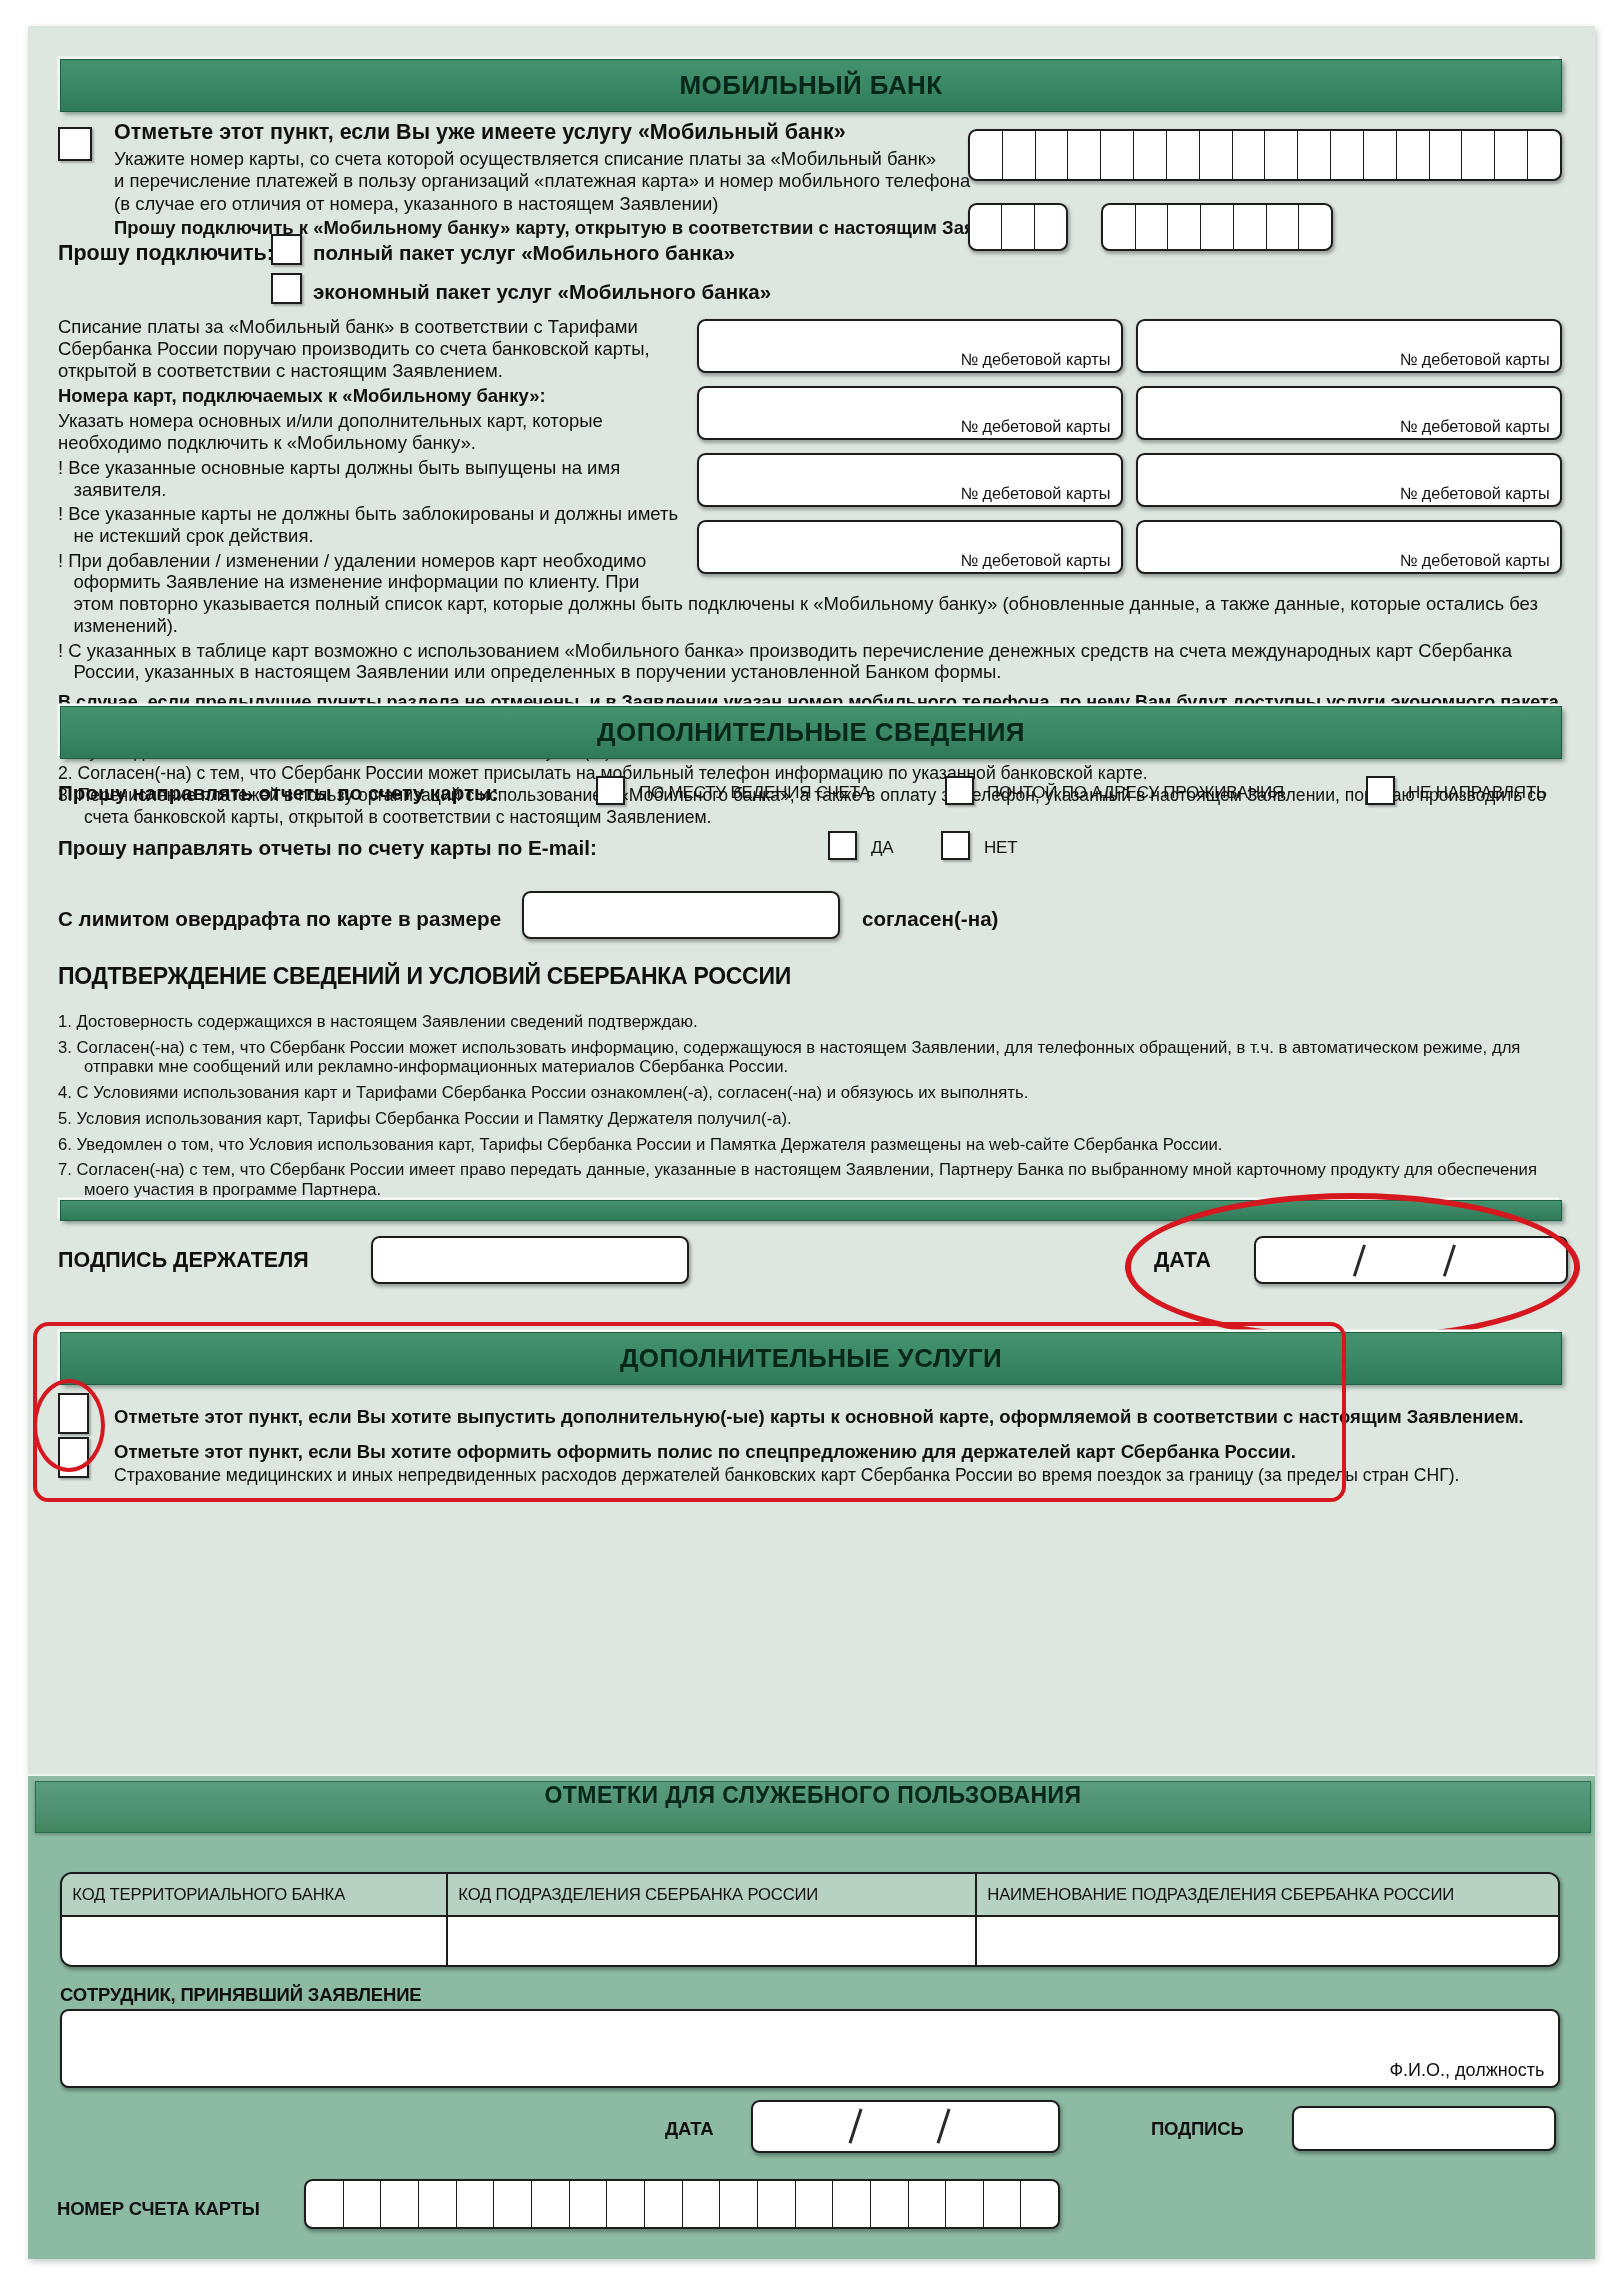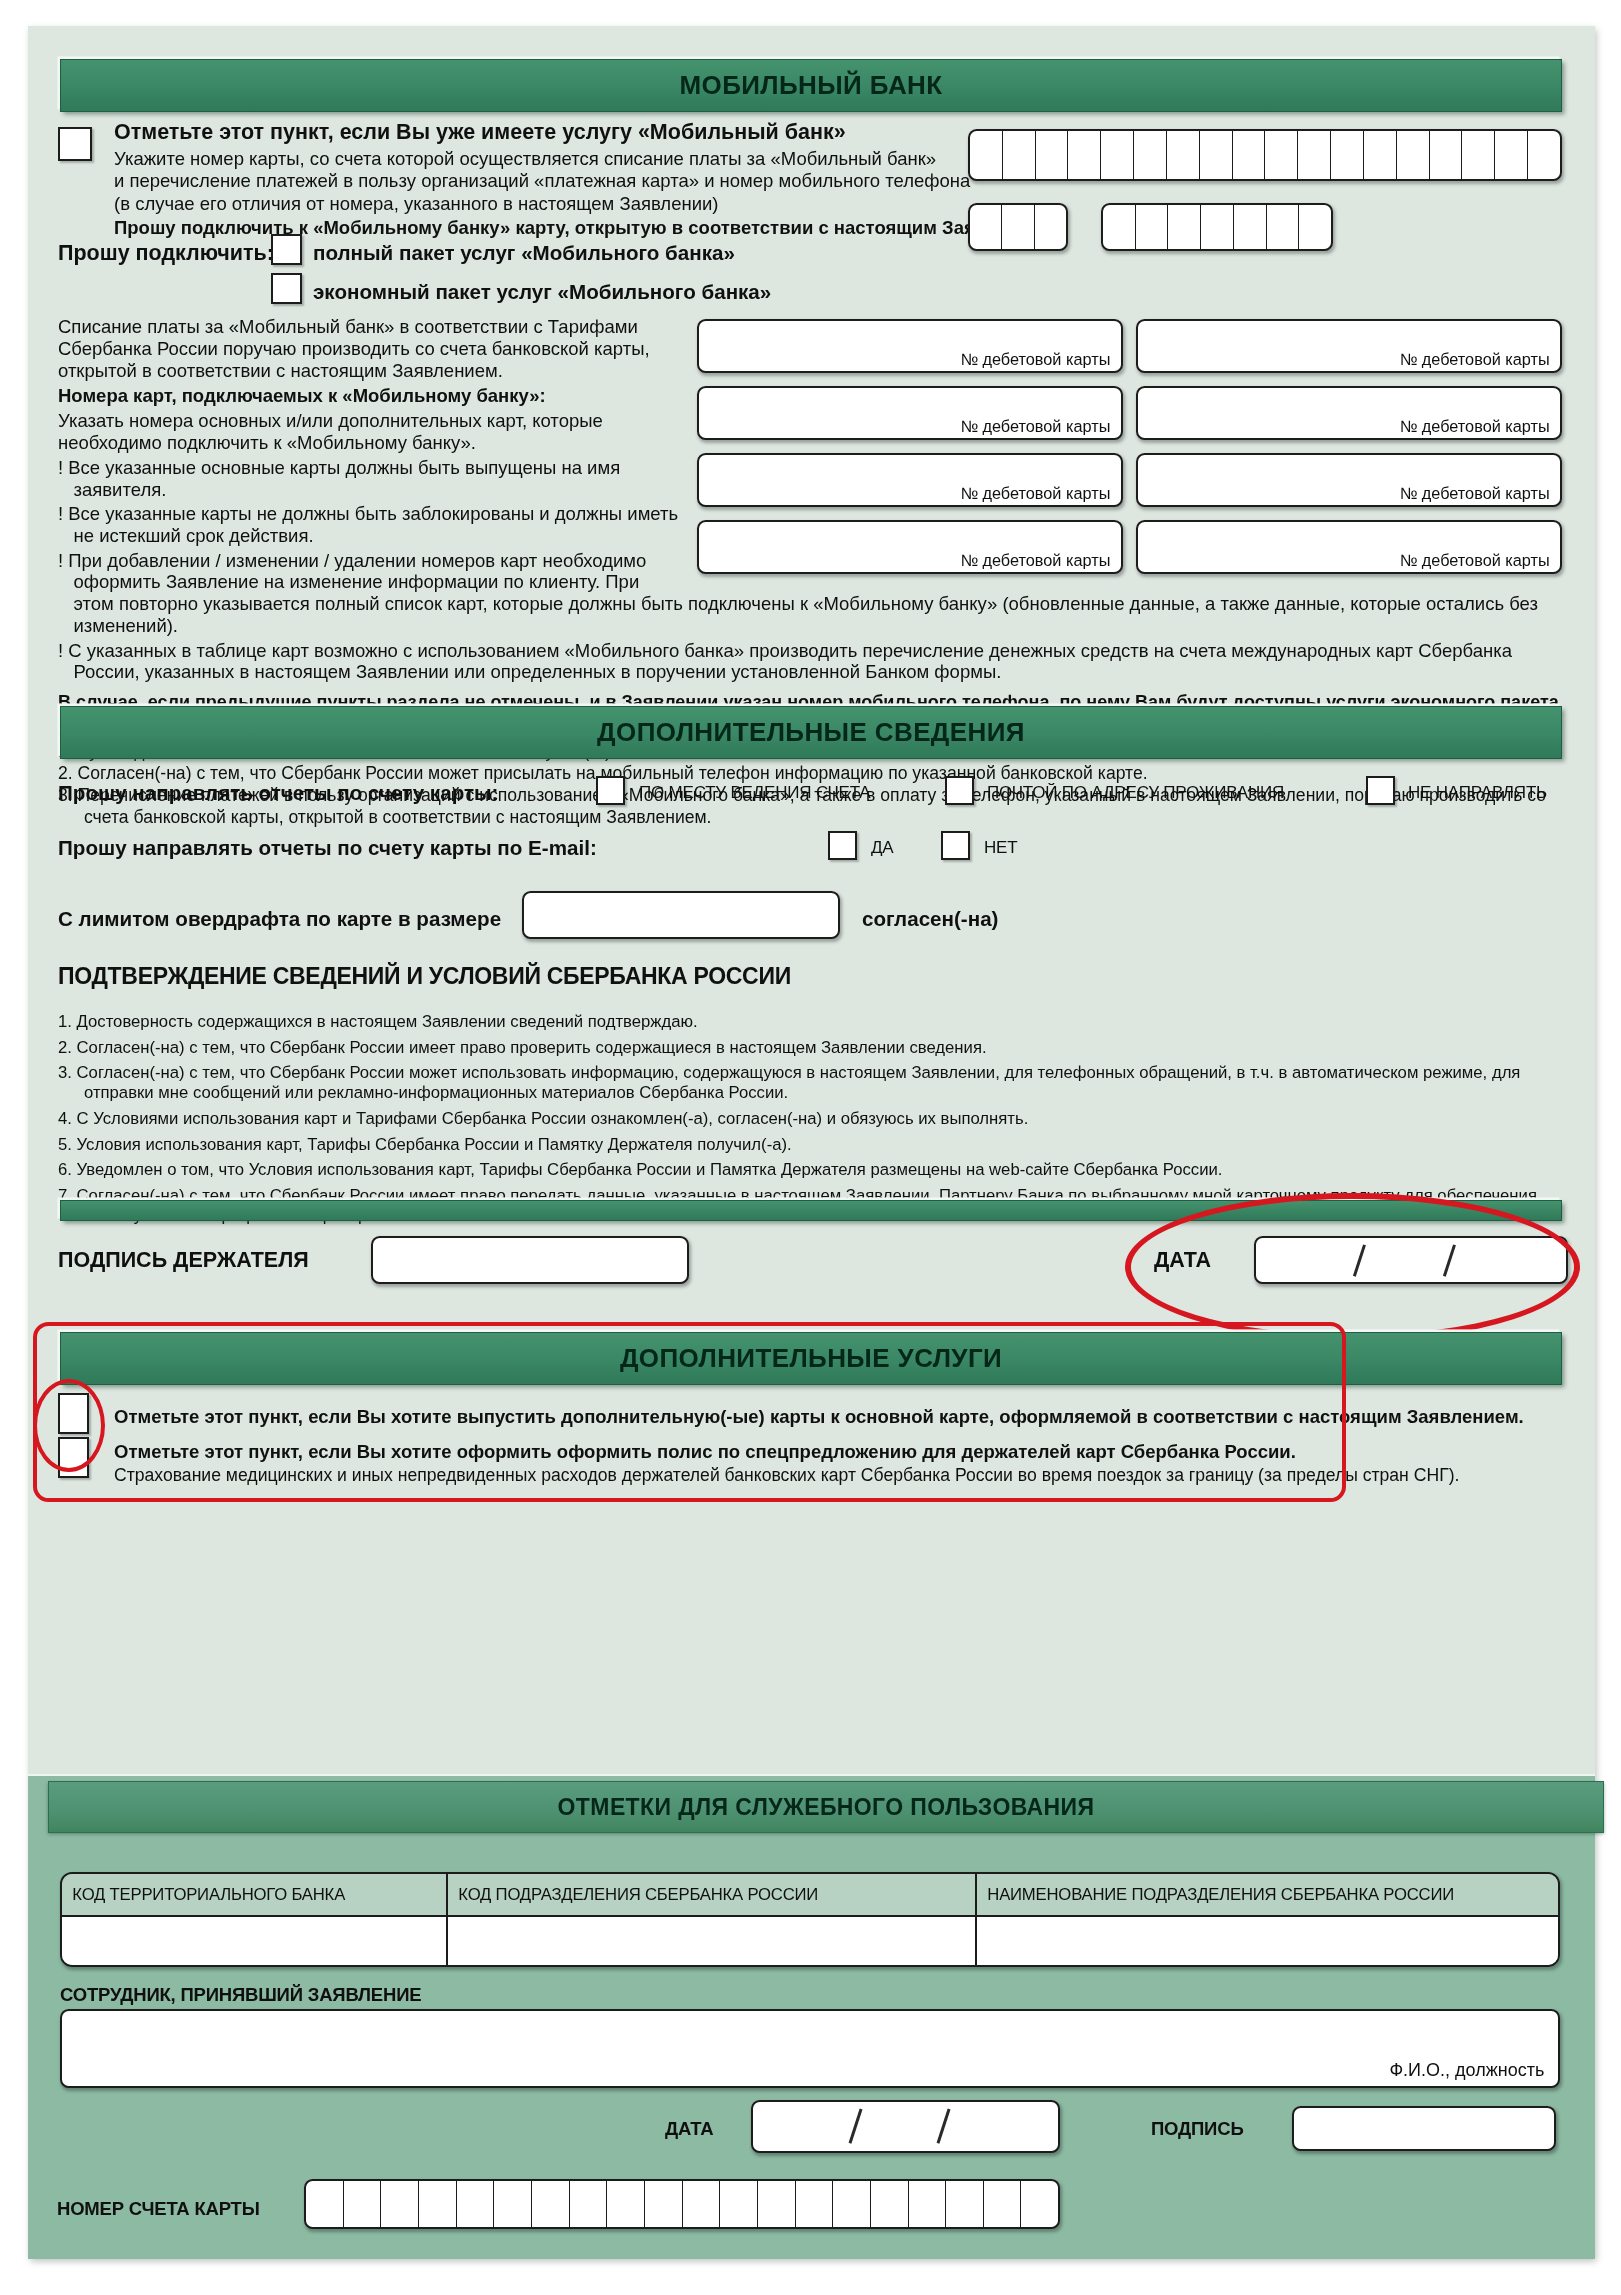--- a/index.html
+++ b/index.html
@@ -41,24 +41,24 @@
     display:grid;grid-template-columns:1fr 1fr;gap:13px 13.7px;}
   .cardbox{position:relative;height:54px;background:#fff;border:2.6px solid var(--box-border);
     border-radius:8.6px;box-shadow:1.7px 2.6px 3.4px rgba(0,0,0,.3);}
   .cardbox .lbl{position:absolute;right:10.3px;bottom:2.6px;font-size:16.3px;}
   .conf-item{font-size:16.7px;line-height:1.18;margin-bottom:6px;}
   .slash{position:absolute;width:2.6px;height:74%;top:13%;background:#2a2a2a;transform:rotate(18deg);}
   .red-ellipse{position:absolute;border:6px solid var(--red);border-radius:50%;}
   .red-rect{position:absolute;border:4.3px solid var(--red);border-radius:15.5px;}
   .svc{position:absolute;left:0;top:1748px;width:1567px;height:485px;background:var(--svc-bg);
     border-top:2.6px solid #eef4ef;}
-  .svc-band{position:absolute;left:20px;top:5.2px;width:1556px;height:52px;
+  .svc-band{position:absolute;left:7px;top:5.2px;width:1556px;height:52px;
     background:linear-gradient(180deg,#5a9c7e 0%,#4f9273 55%,#41855f 100%);
     border:0.9px solid #2c6f4f;box-shadow:0 1.7px 3.4px rgba(20,50,35,.4);
-    display:flex;align-items:center;justify-content:center;}
+    display:flex;align-items:flex-start;justify-content:center;}
   .svc-band .band-title{font-size:23px;}
   .otable{position:absolute;left:32px;top:96px;width:1500px;border:2.6px solid var(--box-border);
     border-radius:12px;overflow:hidden;display:flex;box-shadow:1.7px 2.6px 3.4px rgba(0,0,0,.3);}
   .ocol{display:flex;flex-direction:column;border-right:2.6px solid var(--box-border);}
   .ocol:last-child{border-right:none;}
   .ohead{height:43px;background:var(--thead-bg);border-bottom:2.6px solid var(--box-border);
     display:flex;align-items:center;padding-left:10.3px;font-size:16.7px;letter-spacing:-0.2px;}
   .oval{height:48px;background:#fff;}
   .svc-label{position:absolute;font-size:18.5px;font-weight:600;letter-spacing:-0.2px;}
 </style>
@@ -179,21 +179,20 @@
   <div class="cb" style="left:913px;top:805px;width:29px;height:29px;"></div>
   <div class="abs smallcaps-label nowrap" style="left:956px;top:812px;">НЕТ</div>
 
   <div class="abs b fs24 nowrap" style="left:30px;top:881px;">С лимитом овердрафта по карте в размере</div>
   <div class="whitebox" style="left:494px;top:865px;width:318px;height:48px;"></div>
   <div class="abs b fs24 nowrap" style="left:834px;top:881px;">согласен(-на)</div>
 
   <div class="abs b nowrap" style="left:30px;top:937px;font-size:23px;letter-spacing:-0.3px;">ПОДТВЕРЖДЕНИЕ СВЕДЕНИЙ И УСЛОВИЙ СБЕРБАНКА РОССИИ</div>
   <div class="abs" style="left:30px;top:986px;width:1509px;">
     <p class="conf-item">1. Достоверность содержащихся в настоящем Заявлении сведений подтверждаю.</p>
-    <p class="conf-item">2. Согласен(-на) с тем, что Сбербанк России имеет право проверить содержащиеся в настоящем Заявлении сведения.</p>
     <p class="conf-item hang">3. Согласен(-на) с тем, что Сбербанк России может использовать информацию, содержащуюся в настоящем Заявлении, для телефонных обращений, в т.ч. в автоматическом режиме, для отправки мне сообщений или рекламно-информационных материалов Сбербанка России.</p>
     <p class="conf-item">4. С Условиями использования карт и Тарифами Сбербанка России ознакомлен(-а), согласен(-на) и обязуюсь их выполнять.</p>
     <p class="conf-item">5. Условия использования карт, Тарифы Сбербанка России и Памятку Держателя получил(-а).</p>
     <p class="conf-item">6. Уведомлен о том, что Условия использования карт, Тарифы Сбербанка России и Памятка Держателя размещены на web-сайте Сбербанка России.</p>
     <p class="conf-item hang">7. Согласен(-на) с тем, что Сбербанк России имеет право передать данные, указанные в настоящем Заявлении, Партнеру Банка по выбранному мной карточному продукту для обеспечения моего участия в программе Партнера.</p>
   </div>
 
   <div class="thinbar" style="top:1174px;"></div>
 
   <div class="abs b fs25 nowrap" style="left:30px;top:1222px;">ПОДПИСЬ ДЕРЖАТЕЛЯ</div>

